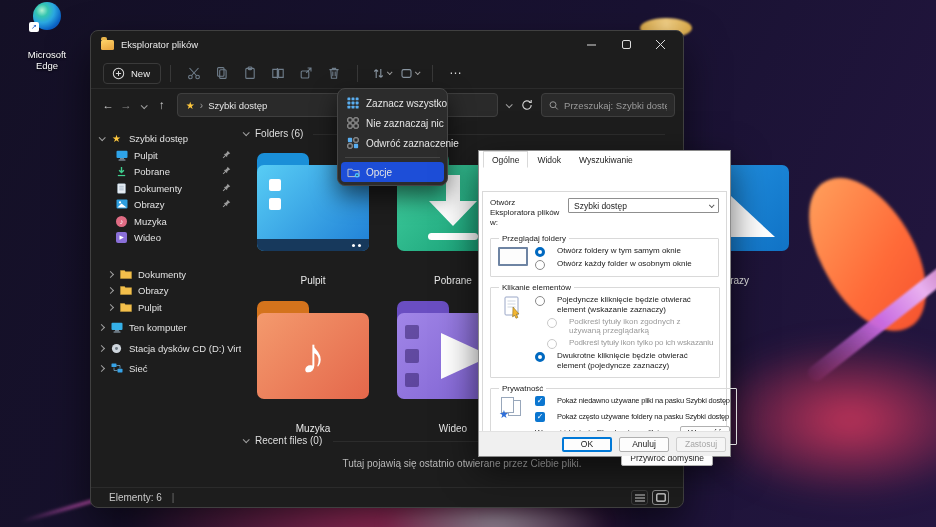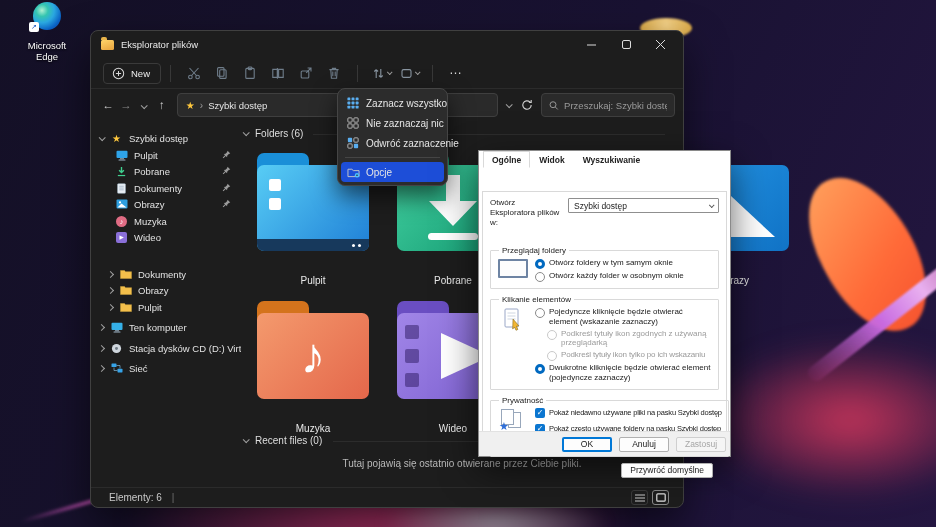--- a/index.html
+++ b/index.html
@@ -27,21 +27,21 @@
   .wp-streak { left:18px; top:496px; width:170px; height:4px; transform:rotate(-16deg);
     background:linear-gradient(90deg,transparent,#c050b0,transparent); filter:blur(1.5px); }
 
   
   .edge-shortcut { position:absolute; left:16px; top:2px; width:62px; z-index:1; text-align:center; }
   .edge-logo { position:relative; width:28px; height:28px; margin:0 auto; border-radius:50%;
     background:radial-gradient(circle at 32% 30%,#aef0d2 0%,#35c5b0 22%,#2aa7e0 45%,#0b63c5 72%,#14408f 100%); }
   .edge-arrow { position:absolute; left:-4px; bottom:-2px; width:10px; height:10px; background:#fff;
     border-radius:2px; display:flex; align-items:center; justify-content:center;
     font-size:7px; color:#1a57c2; }
-  .edge-label { margin-top:10px; font-size:9.5px; color:#fff; text-shadow:0 1px 2px rgba(0,0,0,.9); }
+  .edge-label { margin-top:19px; font-size:9.5px; color:#fff; text-shadow:0 1px 2px rgba(0,0,0,.9); }
 
   
   .xwin { position:absolute; left:90px; top:30px; width:594px; height:478px; z-index:2;
     background:#1d1d1d; border:1px solid #404040; border-radius:8px;
     box-shadow:0 18px 42px rgba(0,0,0,.55); font-size:9.5px; }
 
   .titlebar { position:absolute; left:0; top:0; right:0; height:27px; display:flex; align-items:center;
     padding:0 10px; border-radius:8px 8px 0 0; }
   .tb-folder { position:relative; width:13px; height:10px; border-radius:1.5px; margin-right:7px;
     background:linear-gradient(160deg,#ffd56a,#e8a33d); }
@@ -139,35 +139,35 @@
   .mi .mic { width:14px; flex:none; display:flex; justify-content:center; }
   .mdiv { height:1px; background:#454545; margin:4px 4px; }
 
   
   .dlg { position:absolute; left:478px; top:150px; width:253px; height:307px; z-index:4;
     background:#fff; border:1px solid #8a8a8a; box-shadow:0 12px 34px rgba(0,0,0,.6);
     color:#1a1a1a; font-size:8.5px; }
   .dlg-title { height:21px; display:flex; align-items:center; padding:0 9px; font-size:9px; }
   .dlg-close { margin-left:auto; color:#333; font-size:10px; width:16px; text-align:center; }
   .dtabs { display:flex; padding:0 4px; position:relative; z-index:1; }
-  .dtab { padding:3px 8px 2px; font-size:8.5px; color:#222; border:1px solid transparent;font-weight:bold; }
+  .dtab { padding:3px 8px 2px; font-size:8.5px; color:#222; border:1px solid transparent; }
   .dtab.active { background:#fff; border:1px solid #d9d9d9; border-bottom-color:#fff; border-radius:1px 1px 0 0; }
   .dpage { position:absolute; left:3px; right:3px; top:40px; height:242px; border:1px solid #d9d9d9;
     background:#fff; padding:5px 7px 4px; }
-  .open-row { display:flex; gap:6px; margin:1px 0 18px; }
+  .open-row { display:flex; gap:6px; margin:1px 0 6px; }
   .open-label { width:72px; font-size:8px; line-height:1.25; }
   .combo { flex:1; height:15px; border:1px solid #8f8f8f; border-radius:1px; display:flex;
     align-items:center; justify-content:space-between; padding:0 5px; font-size:8.5px; }
   .combo .chev { border-color:#5a5a5a; }
   fieldset.group { border:1px solid #d9d9d9; border-radius:1px; margin-bottom:6px; padding:1px 6px 4px; }
   fieldset.group legend { font-size:8px; padding:0 3px; margin-left:2px; }
   .gbody { display:flex; gap:6px; }
   .gicon { width:32px; flex:none; padding-top:3px; display:flex; justify-content:center; align-items:flex-start; }
   .gopts { flex:1; }
-  .opt { display:flex; gap:4px; margin:2px 0; align-items:flex-start; font-size:8px; line-height:1.22; }
+  .opt { display:flex; gap:12px; margin:2px 0; align-items:flex-start; font-size:8px; line-height:1.22; }
   .opt.sub { margin-left:12px; }
   .opt .txt.dis { color:#9a9a9a; }
   .radio { width:10px; height:10px; border-radius:50%; border:1px solid #8a8a8a; background:#fff;
     flex:none; margin-top:1px; }
   .radio.sel { border:3px solid #0069c0; }
   .radio.dis { border-color:#c9c9c9; }
   .cbx { position:relative; width:10px; height:10px; border-radius:2px; background:#0b76d0; flex:none; margin-top:0; }
   .cbx::after { content:"✓"; position:absolute; inset:0; color:#fff; font-size:8px; line-height:10px; text-align:center; }
   .nowrap { white-space:nowrap; letter-spacing:-.15px; }
   .tight { letter-spacing:-.2px; font-size:7.5px; }

